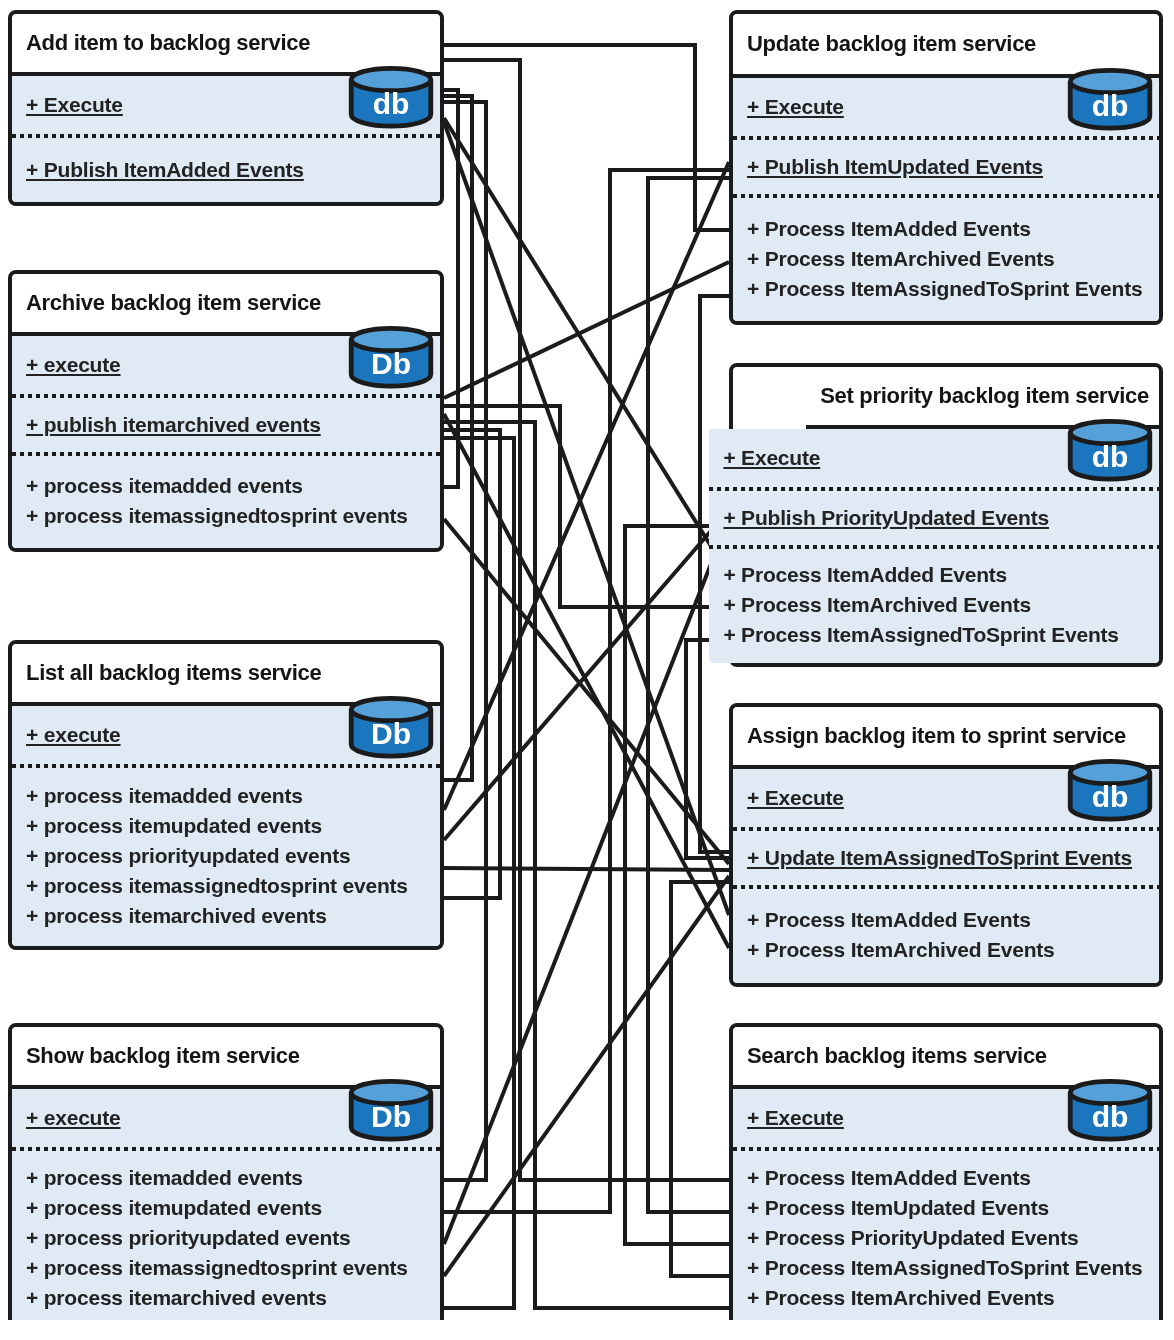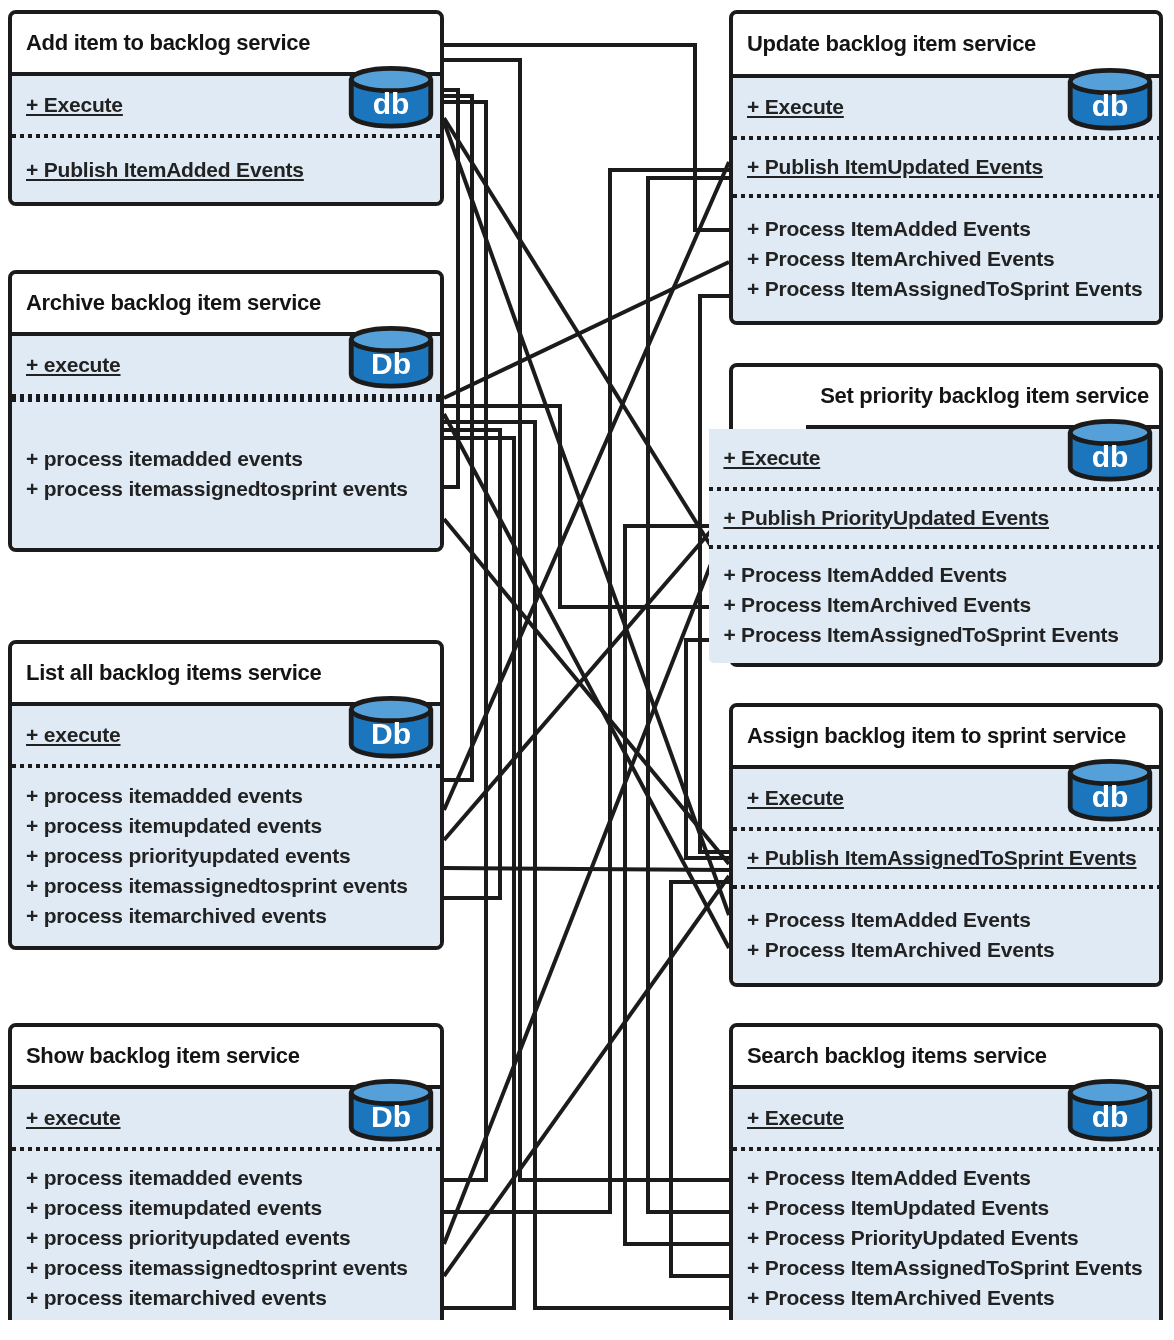--- a/index.html
+++ b/index.html
@@ -94,20 +94,23 @@
       </svg>
     </div>
   </div>
       <div class="service" style="left: 8px; top: 270px; width: 436px; height: 282px;">
     <div class="title" style="flex-basis: 62px;">Archive backlog item service</div>
     <div class="body">
           <div class="comp first single">
             <div class="row">+ execute</div>
           </div>
           <div class="dotsep"></div>
+          <div class="comp mid single">
+            <div class="row">+ publish itemarchived events</div>
+          </div>
           <div class="dotsep"></div>
           <div class="comp last multi">
             <div class="row">+ process itemadded events</div>
             <div class="row">+ process itemassignedtosprint events</div>
           </div>
         </div>
     <div class="dbicon" style="top: 52px;">
       <svg viewBox="0 0 96 66">
         <path class="db-body" d="M7,14 v36 a41,12 0 0 0 82,0 v-36"></path>
         <ellipse class="db-top" cx="48" cy="14" rx="41" ry="11.5"></ellipse>
@@ -212,21 +215,21 @@
     </div>
   </div>
       <div class="service" style="left: 729px; top: 703px; width: 434px; height: 284px;">
     <div class="title" style="flex-basis: 62px;">Assign backlog item to sprint service</div>
     <div class="body">
           <div class="comp first single">
             <div class="row">+ Execute</div>
           </div>
           <div class="dotsep"></div>
           <div class="comp mid single">
-            <div class="row">+ Publish ItemAssignedToSprint Events</div>
+            <div class="row">+ Update ItemAssignedToSprint Events</div>
           </div>
           <div class="dotsep"></div>
           <div class="comp last multi">
             <div class="row">+ Process ItemAdded Events</div>
             <div class="row">+ Process ItemArchived Events</div>
           </div>
         </div>
     <div class="dbicon" style="top: 52px;">
       <svg viewBox="0 0 96 66">
         <path class="db-body" d="M7,14 v36 a41,12 0 0 0 82,0 v-36"></path>

